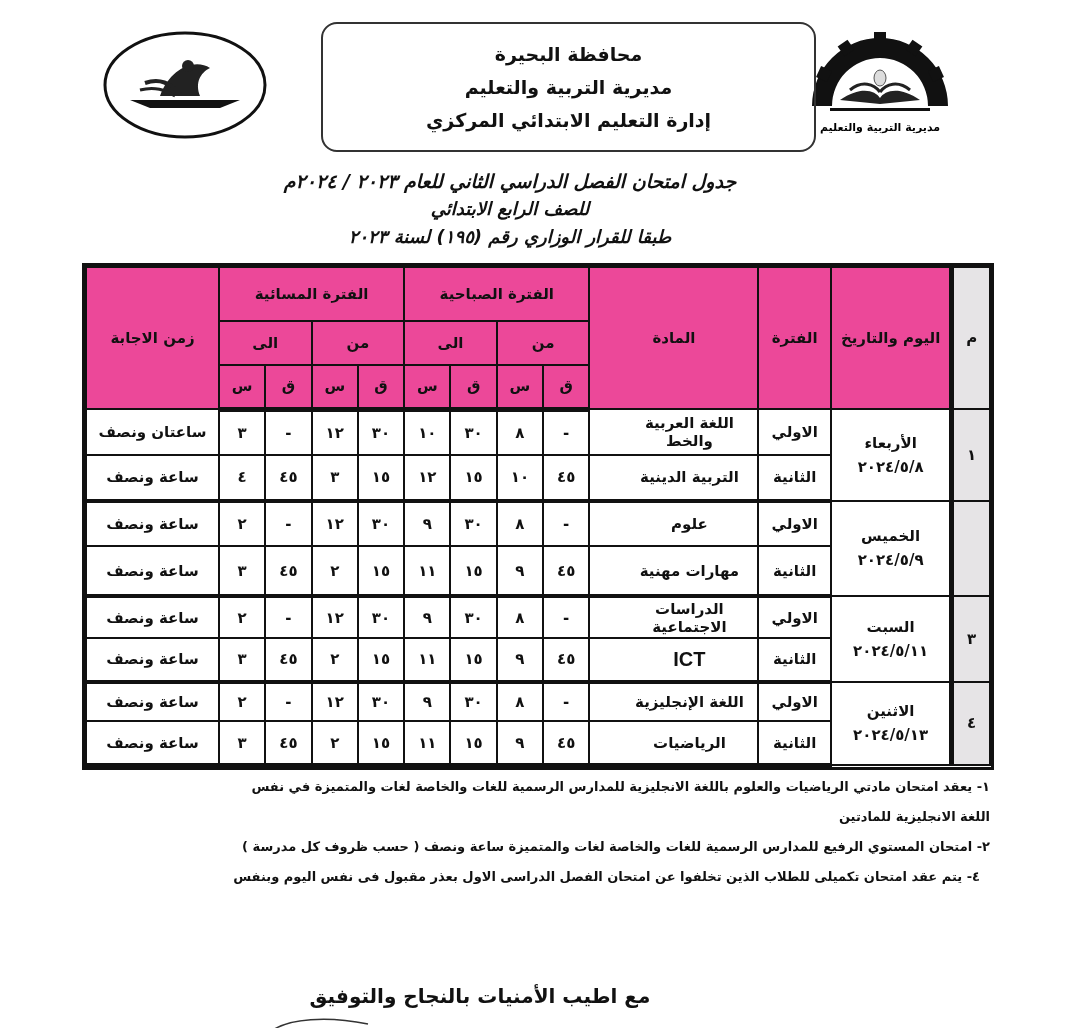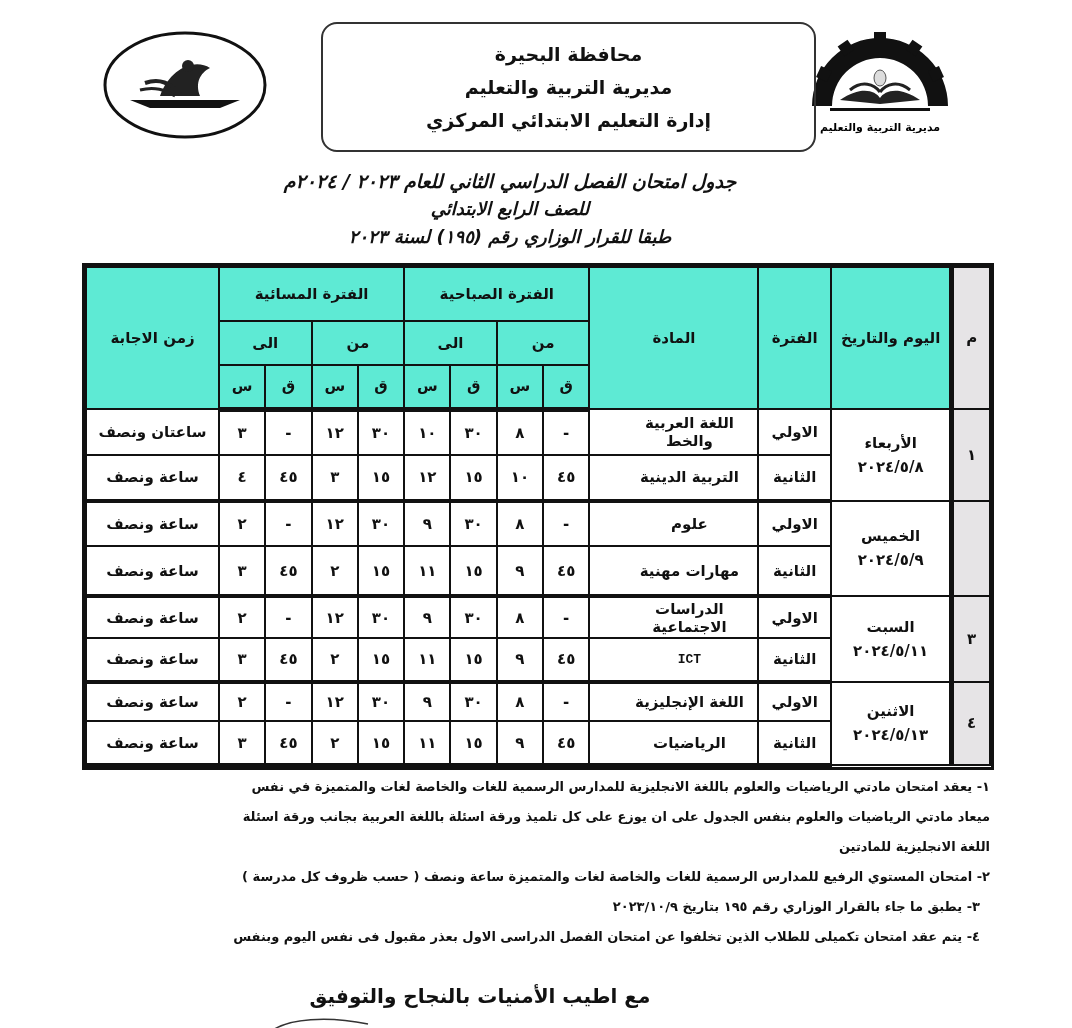--- a/index.html
+++ b/index.html
@@ -18,28 +18,28 @@
   .header-box .line { font-size: 19px; font-weight: bold; line-height: 31px; }
 
   .titles { position: absolute; left: 230px; top: 160px; width: 560px; text-align: center; margin-top: 7px; }
   .titles .t1 { font-size: 19px; font-weight: bold; font-style: italic; line-height: 28px; }
   .titles .t2 { font-size: 18px; font-weight: bold; font-style: italic; line-height: 28px; }
   .titles .t3 { font-size: 18px; font-weight: bold; font-style: italic; line-height: 28px; }
 
   .table-wrap { position: absolute; left: 82px; top: 263px; width: 912px; height: 507px; border: 3px solid #111; background: #fff; }
   table.sched { width: 100%; height: 100%; border-collapse: collapse; table-layout: fixed; direction: rtl; }
   table.sched td, table.sched th { border: 2px solid #111; text-align: center; vertical-align: middle; font-size: 15px; font-weight: bold; }
-  table.sched thead th { background: #5eead4; font-weight: bold; }
+  table.sched thead th { background: #ec4899; font-weight: bold; }
   table.sched thead tr.h3 th { border-bottom: 5px solid #111; }
   table.sched tbody tr.day-end td { border-bottom: 4px solid #111; }
   .num-col { background: #e6e4e6 !important; border-left: 5px solid #111 !important; }
   td.day-cell { font-weight: normal; font-size: 16px; line-height: 24px; }
   td.period-cell { font-weight: normal; font-size: 15px; }
   td.subject-cell { font-weight: normal; font-size: 15px; padding-left: 31px; }
-  td.subject-cell.latin { font-family: Liberation Mono, monospace; font-weight: bold; font-size: 13px; }
+  td.subject-cell.latin { font-family: Liberation Sans, sans-serif; font-weight: bold; font-size: 20px; }
   td.duration-cell { font-size: 15px; }
 
   .notes { position: absolute; left: 90px; top: 772px; width: 900px; direction: rtl; text-align: right; }
   .notes .n { font-size: 13px; font-weight: bold; line-height: 30px; }
   .notes .n.ind { padding-right: 10px; }
   .closing { position: absolute; left: 180px; top: 984px; width: 600px; text-align: center; font-size: 20px; font-weight: bold; }
   .scribble { position: absolute; left: 268px; top: 1014px; width: 180px; height: 20px; }
 </style>
 </head>
 <body>
@@ -254,23 +254,21 @@
           <td>٤٥</td>
           <td>٣</td>
           <td class="duration-cell">ساعة ونصف</td>
         </tr>
       </tbody>
   </table>
 </div>
 
 <div class="notes">
   <div class="n">١- يعقد امتحان مادتي الرياضيات والعلوم باللغة الانجليزية للمدارس الرسمية للغات والخاصة لغات والمتميزة في نفس</div>
-  <div class="n">ميعاد مادتي الرياضيات والعلوم بنفس الجدول على ان يوزع على كل تلميذ ورقة اسئلة باللغة العربية بجانب ورقة اسئلة</div>
   <div class="n">اللغة الانجليزية للمادتين</div>
   <div class="n">٢- امتحان المستوي الرفيع للمدارس الرسمية للغات والخاصة لغات والمتميزة ساعة ونصف ( حسب ظروف كل مدرسة )</div>
-  <div class="n ind">٣- يطبق ما جاء بالقرار الوزاري رقم ١٩٥ بتاريخ ٢٠٢٣/١٠/٩</div>
   <div class="n ind">٤- يتم عقد امتحان تكميلى للطلاب الذين تخلفوا عن امتحان الفصل الدراسى الاول بعذر مقبول فى نفس اليوم وبنفس</div>
 </div>
 
 <div class="closing">مع اطيب الأمنيات بالنجاح والتوفيق</div>
 <svg class="scribble" viewBox="0 0 180 20">
   <path d="M2 18 C20 4, 60 2, 100 10" stroke="#333" stroke-width="1.5" fill="none"></path>
 </svg>
 
 </body></html>

